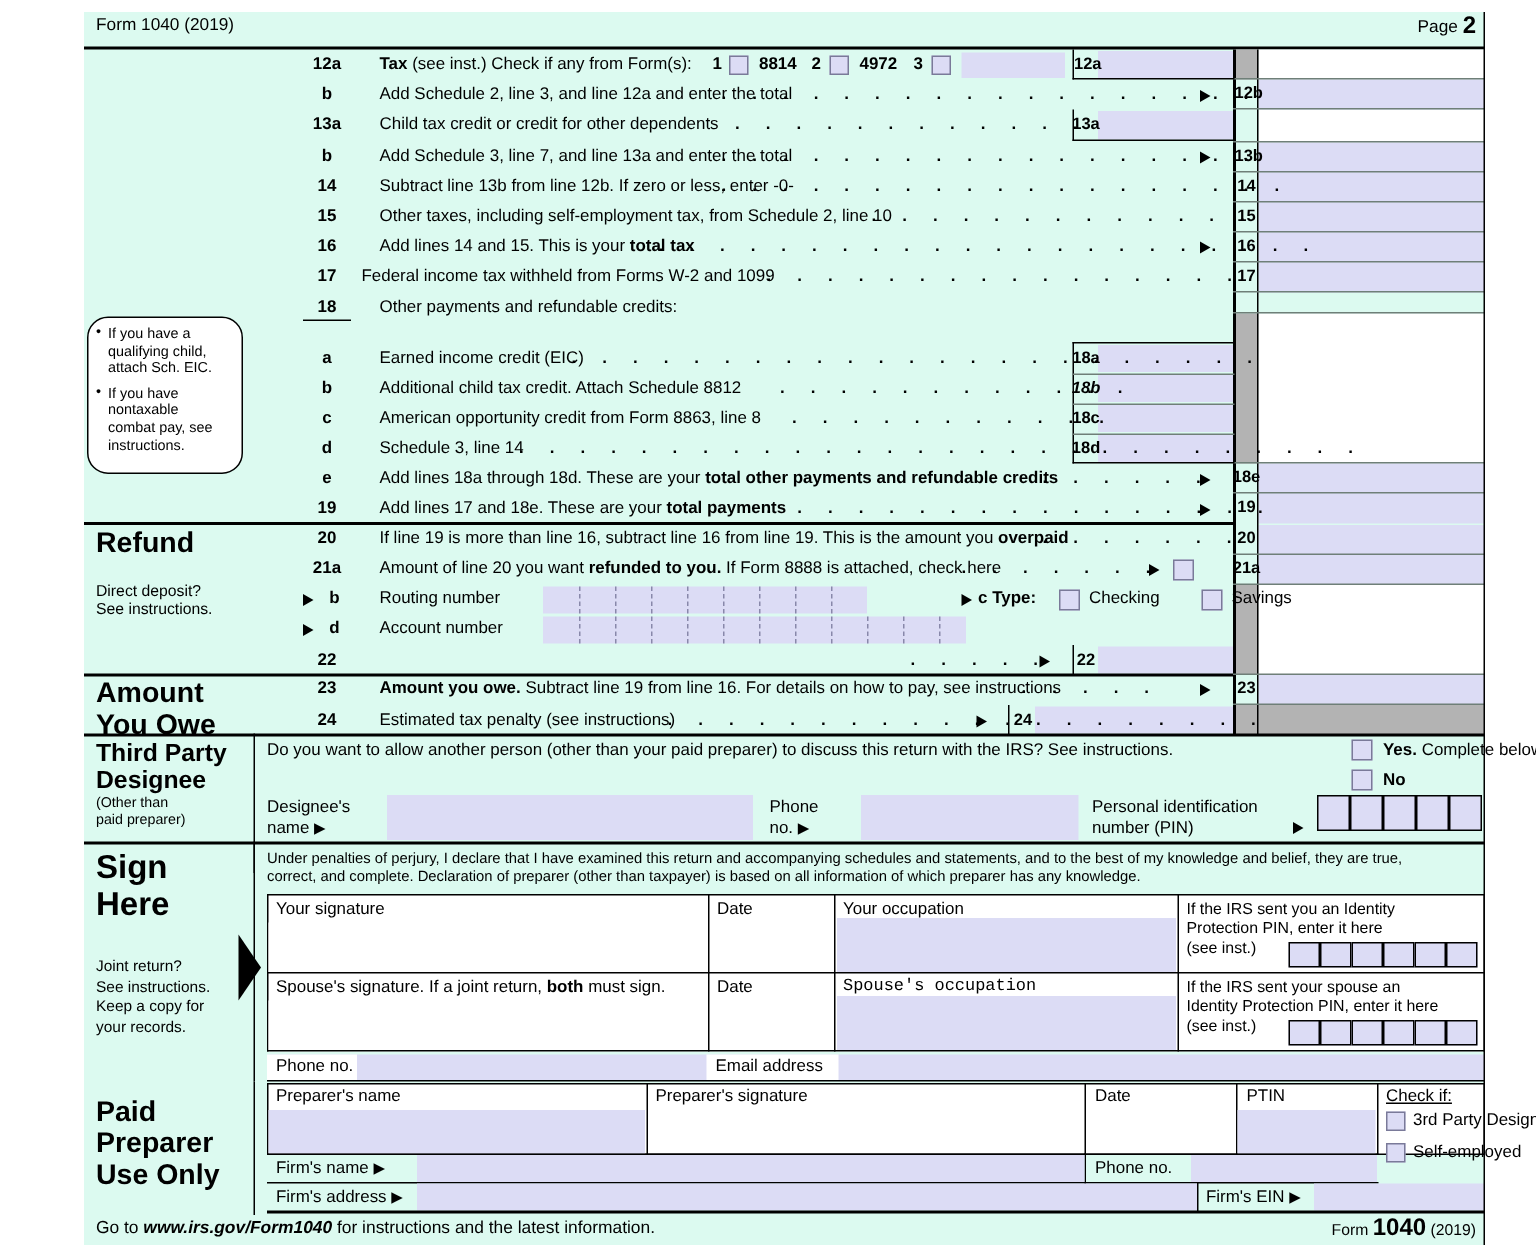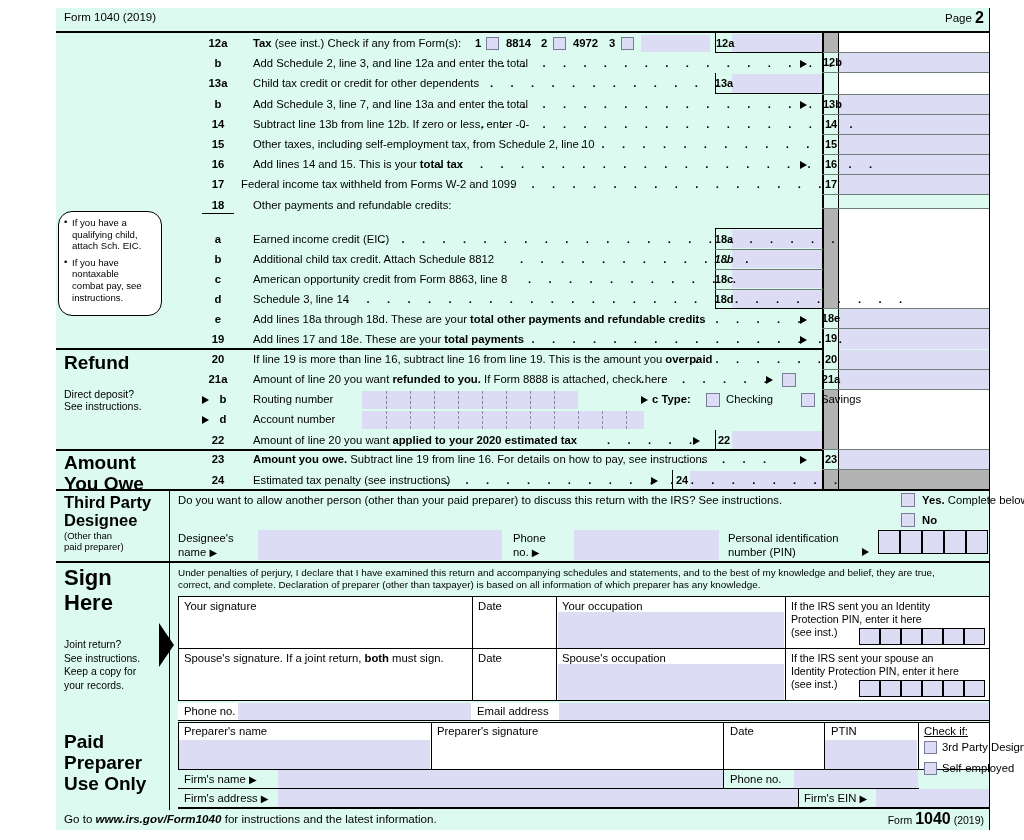--- a/index.html
+++ b/index.html
@@ -271,23 +271,20 @@
   <div class="dash" style="left:402px;top:403px;height:18px;"></div>
   <div class="dash" style="left:426px;top:403px;height:18px;"></div>
   <div class="dash" style="left:450px;top:403px;height:18px;"></div>
   <div class="dash" style="left:474px;top:403px;height:18px;"></div>
   <div class="dash" style="left:498px;top:403px;height:18px;"></div>
   <div class="dash" style="left:522px;top:403px;height:18px;"></div>
   <div class="dash" style="left:546px;top:403px;height:18px;"></div>
   <div class="dash" style="left:570px;top:403px;height:18px;"></div>
 
   <div class="num" style="left:148px;top:426px;width:28px;">22</div>
-  <div class="lbl" style="left:197px;top:426px;">
-    <span>Amount of line 20 you want </span><span class="b">applied to your 2020 estimated tax</span>
-  </div>
   <div class="dots" style="left:551px;top:426px;">.&nbsp;.&nbsp;.&nbsp;.&nbsp;.</div>
   <div class="tri" style="left:637px;top:429px;"></div>
 
   <div class="hl2" style="left:0px;top:441px;width:766px;height:1.6px;"></div>
   <div class="sec" style="left:8px;top:444px;font-size:19px;line-height:21px;">
     <div>Amount</div>
     <div>You Owe</div>
   </div>
 
   <div class="num" style="left:148px;top:445px;width:28px;">23</div>
@@ -387,21 +384,21 @@
   <div class="pinbox" style="left:866px;top:620px;width:21px;height:17px;"></div>
   <div class="pinbox" style="left:887px;top:620px;width:21px;height:17px;"></div>
   <div class="pinbox" style="left:908px;top:620px;width:21px;height:17px;"></div>
 
   <div class="lbl" style="left:128px;top:644px;">
     <span>Spouse's signature. If a joint return, </span><span class="b">both</span><span> must sign.</span>
   </div>
   <div class="fld" style="left:123px;top:659px;width:292px;height:33px;background:#ffffff;"></div>
   <div class="lbl" style="left:422px;top:644px;">Date</div>
   <div class="fld" style="left:418px;top:659px;width:81px;height:33px;background:#ffffff;"></div>
-  <div class="lbl" style="left:506px;top:644px;">Spouse's occupation</div>
+  <div class="lbl" style="left:506px;top:644px;font-family:Liberation Mono, monospace;">Spouse's occupation</div>
   <div class="fld" style="left:502px;top:656px;width:226px;height:36px;"></div>
   <div class="lbl" style="left:735px;top:644px;font-size:10.6px;line-height:13px;">
     <div>If the IRS sent your spouse an</div>
     <div>Identity Protection PIN, enter it here</div>
     <div>(see inst.)</div>
   </div>
   <div class="pinbox" style="left:803px;top:672px;width:21px;height:17px;"></div>
   <div class="pinbox" style="left:824px;top:672px;width:21px;height:17px;"></div>
   <div class="pinbox" style="left:845px;top:672px;width:21px;height:17px;"></div>
   <div class="pinbox" style="left:866px;top:672px;width:21px;height:17px;"></div>

